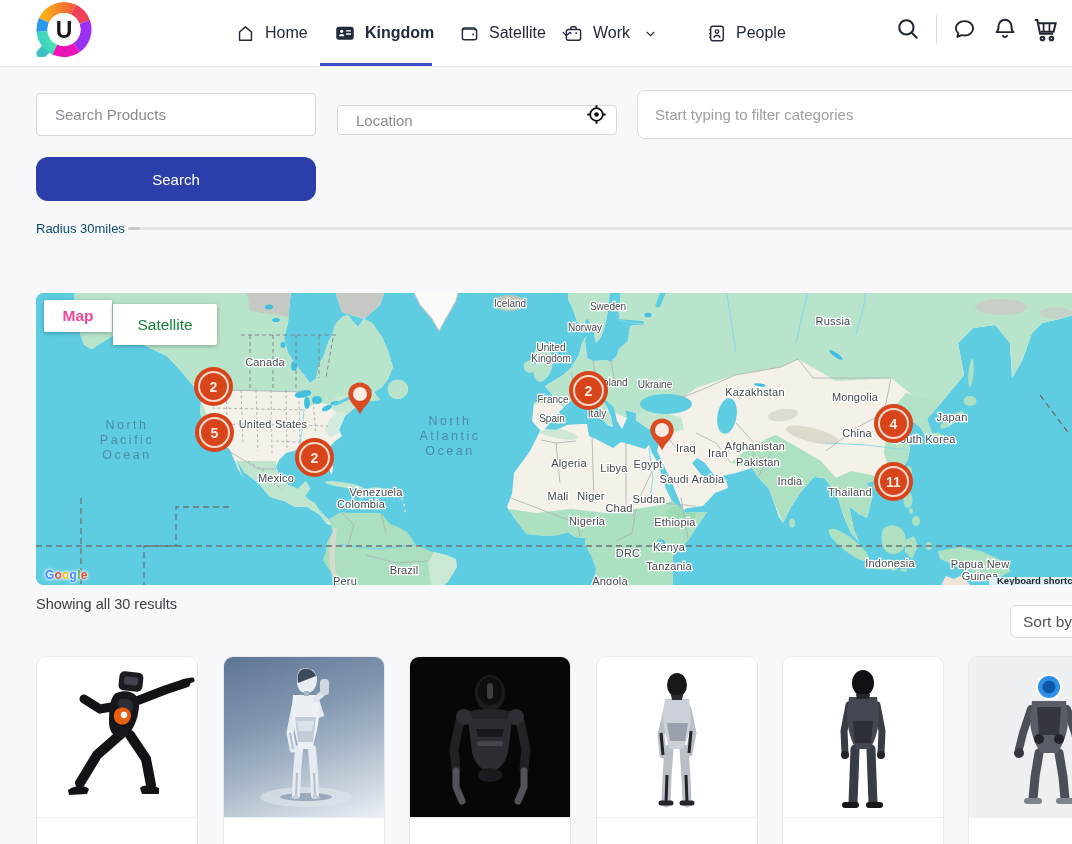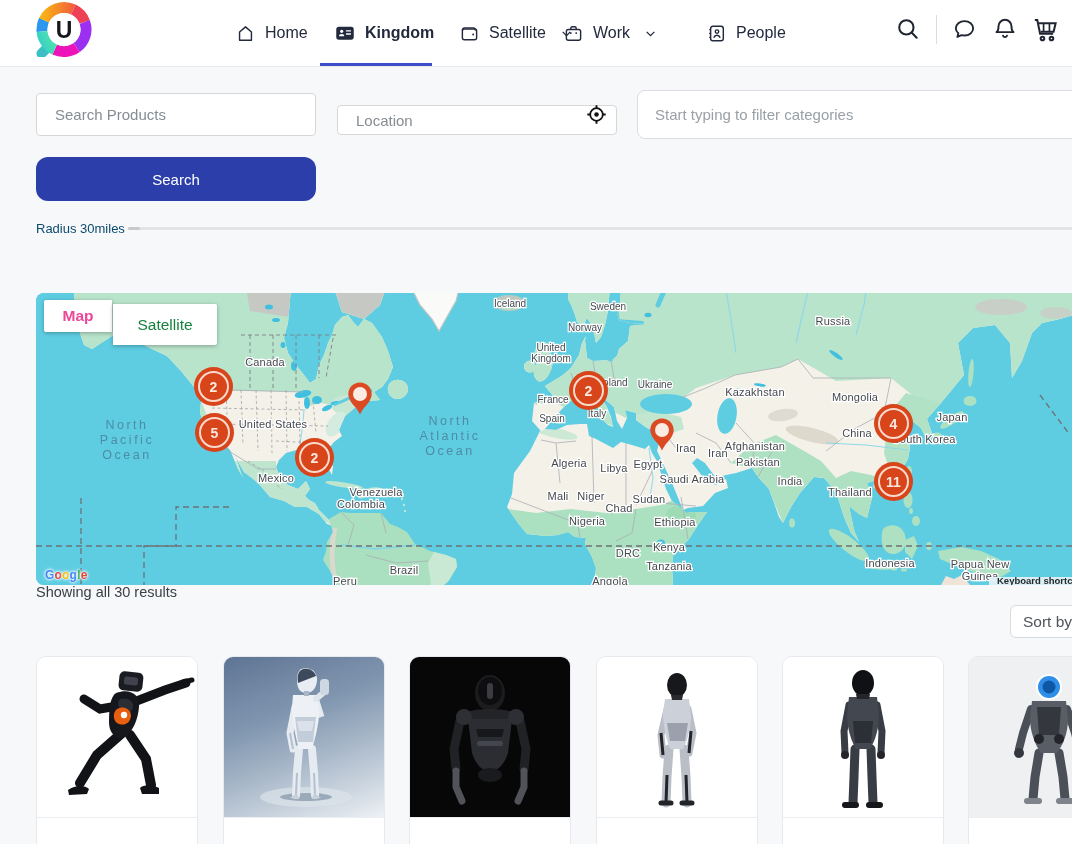--- a/index.html
+++ b/index.html
@@ -15,21 +15,21 @@
 .btn{position:absolute;left:36px;top:157px;width:280px;height:44px;background:#2b3ea9;border-radius:12px;color:#fff;font-size:15px;display:flex;align-items:center;justify-content:center}
 .radtxt{position:absolute;left:36px;top:221px;font-size:13px;color:#0c4a6e}
 .track{position:absolute;left:128px;top:227px;width:1044px;height:3px;background:#e3e4e6;border-radius:2px}
 .track::before{content:"";position:absolute;left:0;top:0;width:12px;height:3px;background:#c7c9cc;border-radius:2px}
 
 .map{position:absolute;left:36px;top:293px;width:1164px;height:292px;border-radius:8px;overflow:hidden;background:#5ecde2}
 .mbtn{position:absolute;display:flex;align-items:center;justify-content:center;background:#fff;box-shadow:0 1px 4px rgba(0,0,0,.3);font-size:15.5px}
 .cluster{position:absolute;width:39px;height:39px;border-radius:50%;background:#d8451b;display:flex;align-items:center;justify-content:center;color:#fbe9df;font-weight:bold;font-size:14px}
 .cluster::before{content:"";position:absolute;left:4px;top:4px;right:4px;bottom:4px;border:2px solid rgba(255,244,235,.85);border-radius:50%}
 
-.results{position:absolute;left:36px;top:584px;font-size:14.5px;color:#3b4046}
+.results{position:absolute;left:36px;top:596px;font-size:14.5px;color:#3b4046}
 .sort{position:absolute;left:1010px;top:605px;width:210px;height:33px;background:#fff;border:1px solid #d7dae0;border-radius:6px;display:flex;align-items:center;padding-left:12px;color:#4f545a;font-size:15.5px}
 
 .card{position:absolute;top:656px;width:162px;height:200px;background:#fff;border:1px solid #e7e9ee;border-radius:10px;overflow:hidden}
 .cimg{position:absolute;left:0;top:0;width:160px;height:161px;border-bottom:1px solid #eceef2}
 </style>
 </head>
 <body>
 <div class="header"></div>
 
 <svg class="abs" style="left:36px;top:1px" width="56" height="56" viewBox="0 0 56 56">

